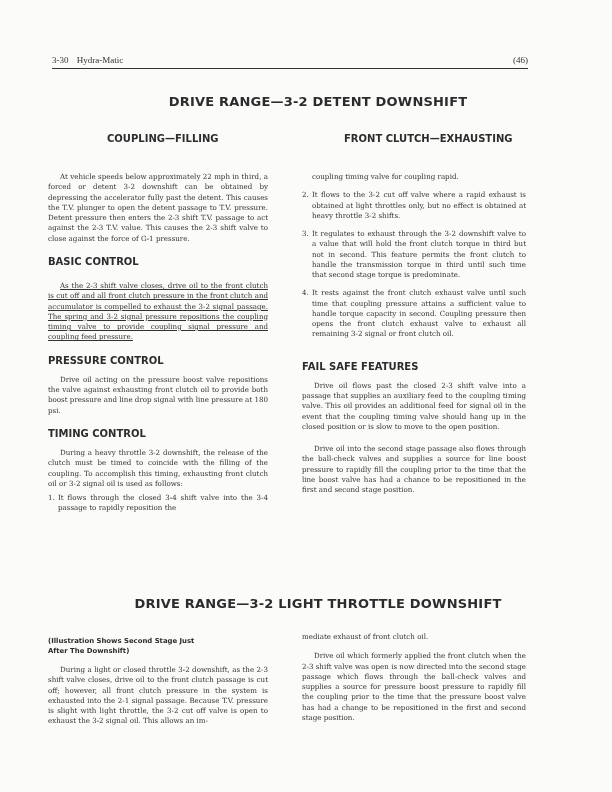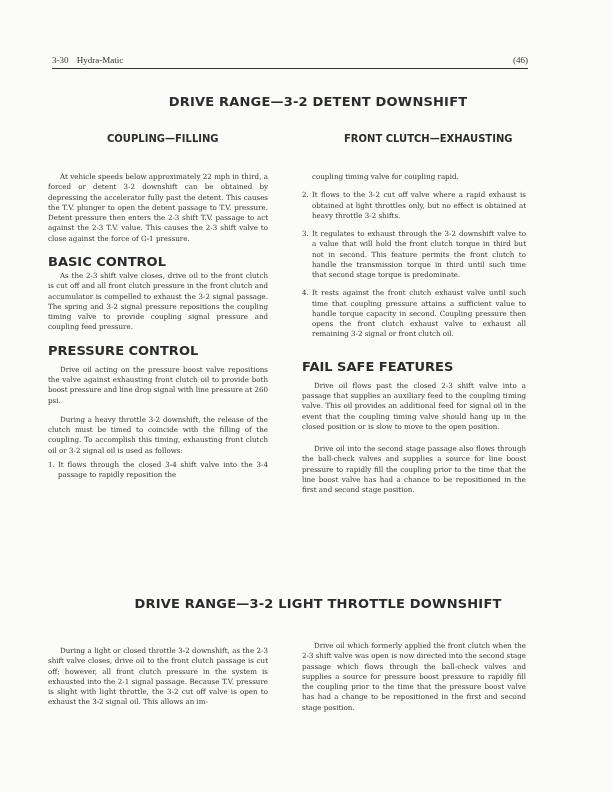--- a/index.html
+++ b/index.html
@@ -17,21 +17,21 @@
   #header .right { position: absolute; right: 0; top: 3px; }
   .title {
     position: absolute; left: 12px; width: 612px; text-align: center;
     font-family: "DejaVu Sans", sans-serif; font-weight: bold; font-size: 13px; letter-spacing: 0.2px; color: #2c2c2c;
   }
   .subhead {
     position: absolute; font-family: "DejaVu Sans", sans-serif; font-weight: bold; font-size: 10px; color: #2c2c2c;
   }
   .col { position: absolute; font-family: "DejaVu Serif", serif; font-size: 7.1px; line-height: 10.25px; color: #333; text-align: justify; }
   .col p { margin: 0; text-indent: 12px; }
-  .h { font-family: "DejaVu Sans", sans-serif; font-weight: bold; font-size: 13px; color: #2c2c2c; margin: 0; }
+  .h { font-family: "DejaVu Sans", sans-serif; font-weight: bold; font-size: 10px; color: #2c2c2c; margin: 0; }
   .li { display: flex; margin: 0; }
   .li .num { width: 10px; flex: none; }
   .li .txt { flex: 1; text-align: justify; }
 </style>
 </head>
 <body>
 
 <div id="header">
   <div class="left">
     <span>3-30</span>
@@ -42,25 +42,26 @@
 
 <div class="title" style="top:94px;">DRIVE RANGE—3-2 DETENT DOWNSHIFT</div>
 
 <div class="subhead" style="left:107px; top:133px;">COUPLING—FILLING</div>
 <div class="subhead" style="left:344px; top:133px;">FRONT CLUTCH—EXHAUSTING</div>
 
 <div class="col" style="left:48px; top:172px; width:220px;">
   <p>At vehicle speeds below approximately 22 mph in third, a forced or detent 3-2 downshift can be obtained by depressing the accelerator fully past the detent. This causes the T.V. plunger to open the detent passage to T.V. pressure. Detent pressure then enters the 2-3 shift T.V. passage to act against the 2-3 T.V. value. This causes the 2-3 shift valve to close against the force of G-1 pressure.</p>
 
   <div class="h" style="margin-top:13px;">BASIC CONTROL</div>
-  <p style="margin-top:4px;">As the 2-3 shift valve closes, drive oil to the front clutch is cut off and all front clutch pressure in the front clutch and accumulator is compelled to exhaust the 3-2 signal passage. The spring and 3-2 signal pressure repositions the coupling timing valve to provide coupling signal pressure and coupling feed pressure.</p>
+  <p style="margin-top:14px;text-decoration:underline;">As the 2-3 shift valve closes, drive oil to the front clutch is cut off and all front clutch pressure in the front clutch and accumulator is compelled to exhaust the 3-2 signal passage. The spring and 3-2 signal pressure repositions the coupling timing valve to provide coupling signal pressure and coupling feed pressure.</p>
 
   <div class="h" style="margin-top:13px;">PRESSURE CONTROL</div>
-  <p style="margin-top:9px;">Drive oil acting on the pressure boost valve repositions the valve against exhausting front clutch oil to provide both boost pressure and line drop signal with line pressure at 260 psi.</p>
+  <p style="margin-top:9px;">Drive oil acting on the pressure boost valve repositions the valve against exhausting front clutch oil to provide both boost pressure and line drop signal with line pressure at 180 psi.</p>
 
+  <div class="h" style="margin-top:13px;">TIMING CONTROL</div>
   <p style="margin-top:9px;">During a heavy throttle 3-2 downshift, the release of the clutch must be timed to coincide with the filling of the coupling. To accomplish this timing, exhausting front clutch oil or 3-2 signal oil is used as follows:</p>
 
   <div class="li" style="margin-top:4px;">
     <span class="num">1.</span>
     <span class="txt">It flows through the closed 3-4 shift valve into the 3-4 passage to rapidly reposition the</span>
   </div>
 </div>
 
 <div class="col" style="left:302px; top:172px; width:224px;">
   <div class="li">
@@ -82,19 +83,22 @@
 
   <div class="h" style="margin-top:22px;">FAIL SAFE FEATURES</div>
   <p style="margin-top:9px;">Drive oil flows past the closed 2-3 shift valve into a passage that supplies an auxiliary feed to the coupling timing valve. This oil provides an additional feed for signal oil in the event that the coupling timing valve should hang up in the closed position or is slow to move to the open position.</p>
   <p style="margin-top:12px;">Drive oil into the second stage passage also flows through the ball-check valves and supplies a source for line boost pressure to rapidly fill the coupling prior to the time that the line boost valve has had a chance to be repositioned in the first and second stage position.</p>
 </div>
 
 <div class="title" style="top:596px;">DRIVE RANGE—3-2 LIGHT THROTTLE DOWNSHIFT</div>
 
 <div class="col" style="left:48px; top:637px; width:220px;">
   <div class="h" style="font-size:6.9px; line-height:9.5px;">
+    <div>(Illustration Shows Second Stage Just</div>
+    <div>After The Downshift)</div>
   </div>
   <p style="margin-top:9px;">During a light or closed throttle 3-2 downshift, as the 2-3 shift valve closes, drive oil to the front clutch passage is cut off; however, all front clutch pressure in the system is exhausted into the 2-1 signal passage. Because T.V. pressure is slight with light throttle, the 3-2 cut off valve is open to exhaust the 3-2 signal oil. This allows an im-</p>
 </div>
 
 <div class="col" style="left:302px; top:632px; width:224px;">
+  <p style="text-indent:0;">mediate exhaust of front clutch oil.</p>
   <p style="margin-top:9px;">Drive oil which formerly applied the front clutch when the 2-3 shift valve was open is now directed into the second stage passage which flows through the ball-check valves and supplies a source for pressure boost pressure to rapidly fill the coupling prior to the time that the pressure boost valve has had a change to be repositioned in the first and second stage position.</p>
 </div>
 
 </body></html>

